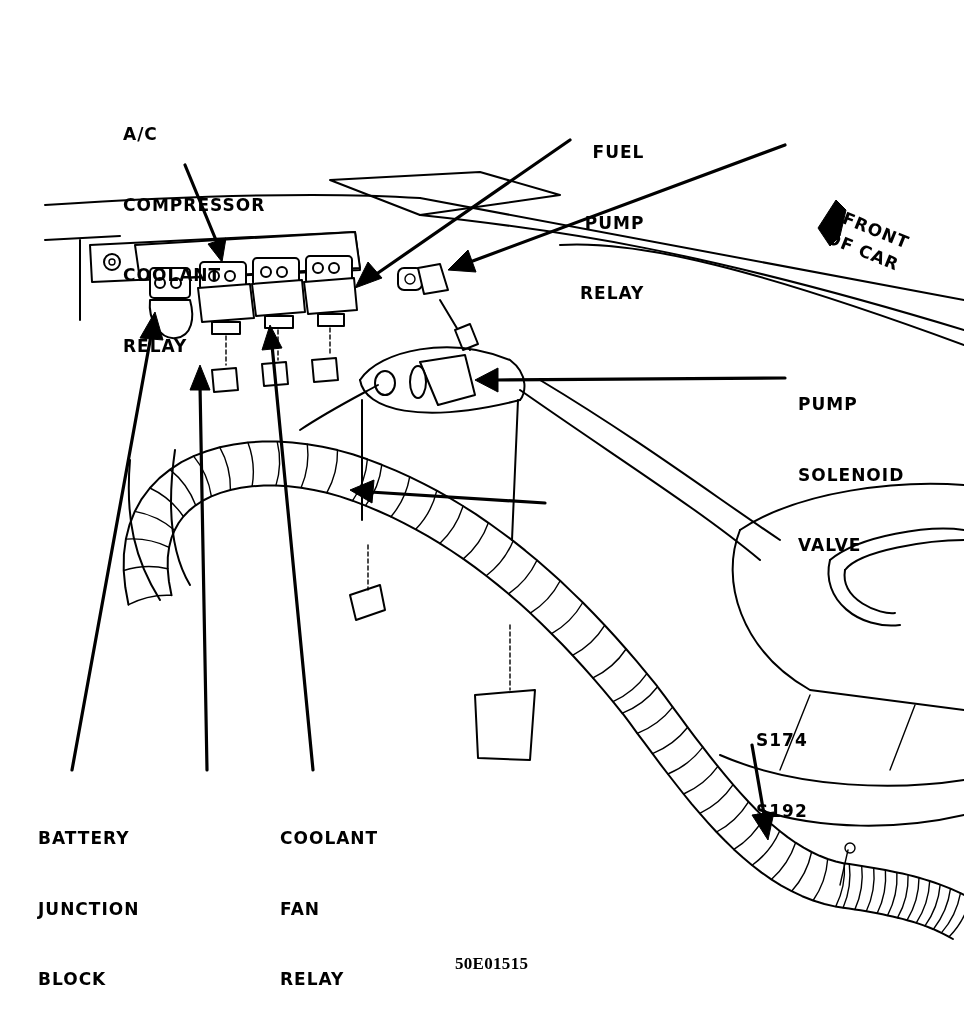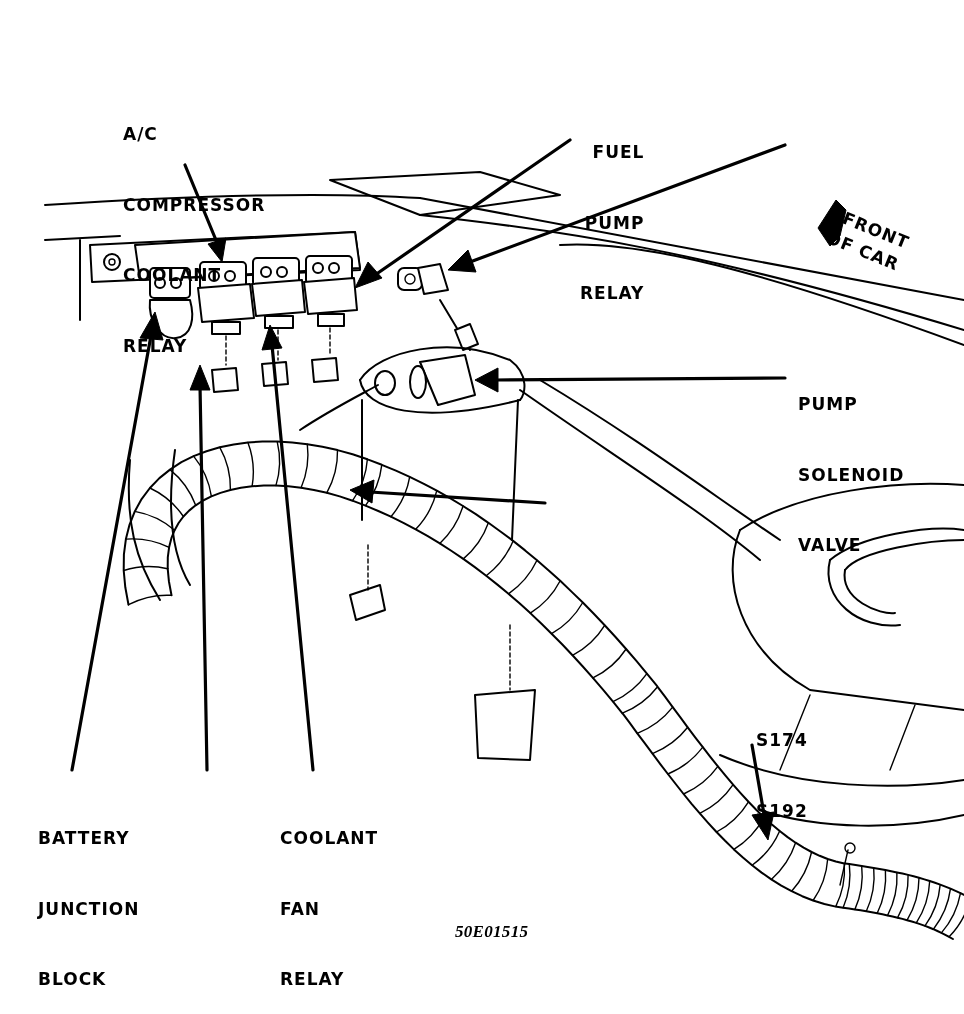--- a/index.html
+++ b/index.html
@@ -264,14 +264,14 @@
     <div>COOLANT</div>
     <div>FAN</div>
     <div>RELAY</div>
   </div>
 
   <div class="front" style="left:848px; top:206px; transform: rotate(22deg); transform-origin: left top;">
     <div>FRONT</div>
     <div style="margin-left:-8px;">OF CAR</div>
   </div>
 
-  <div class="code" style="left:455px; top:922px;font-style:italic;">50E01515</div>
+  <div class="code" style="left:455px; top:954px;">50E01515</div>
 </div>
 
 </body></html>

